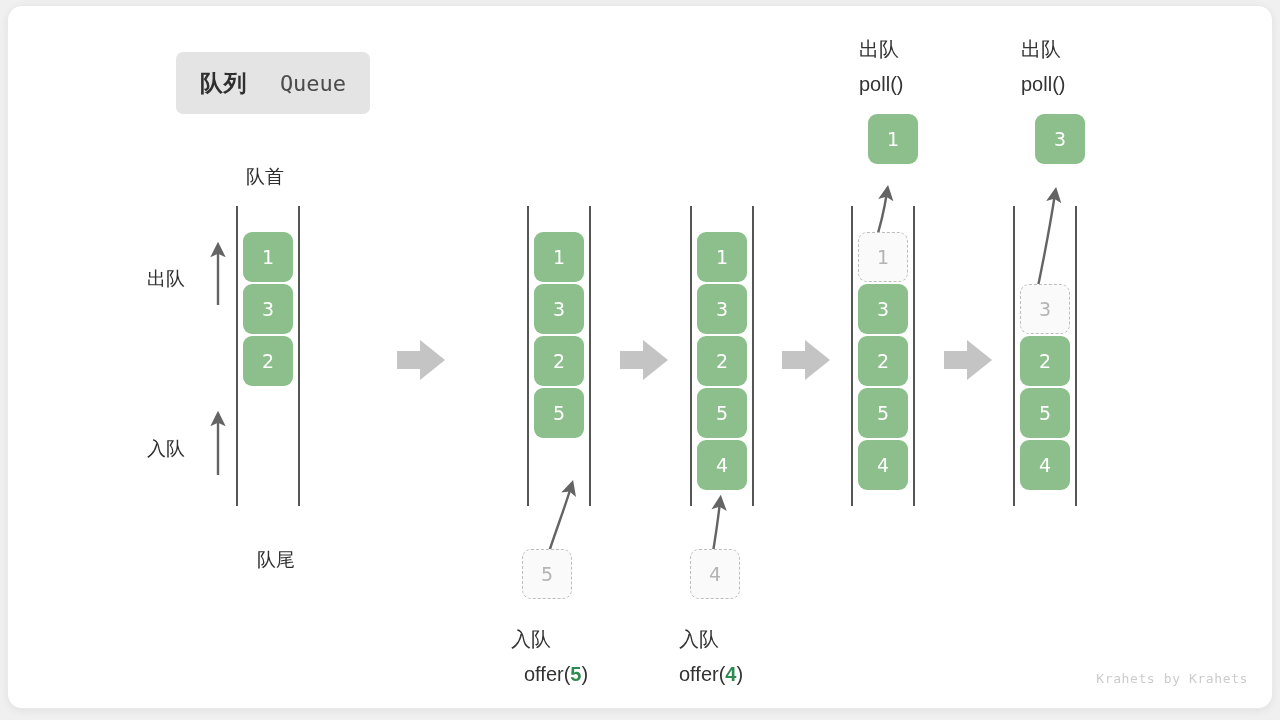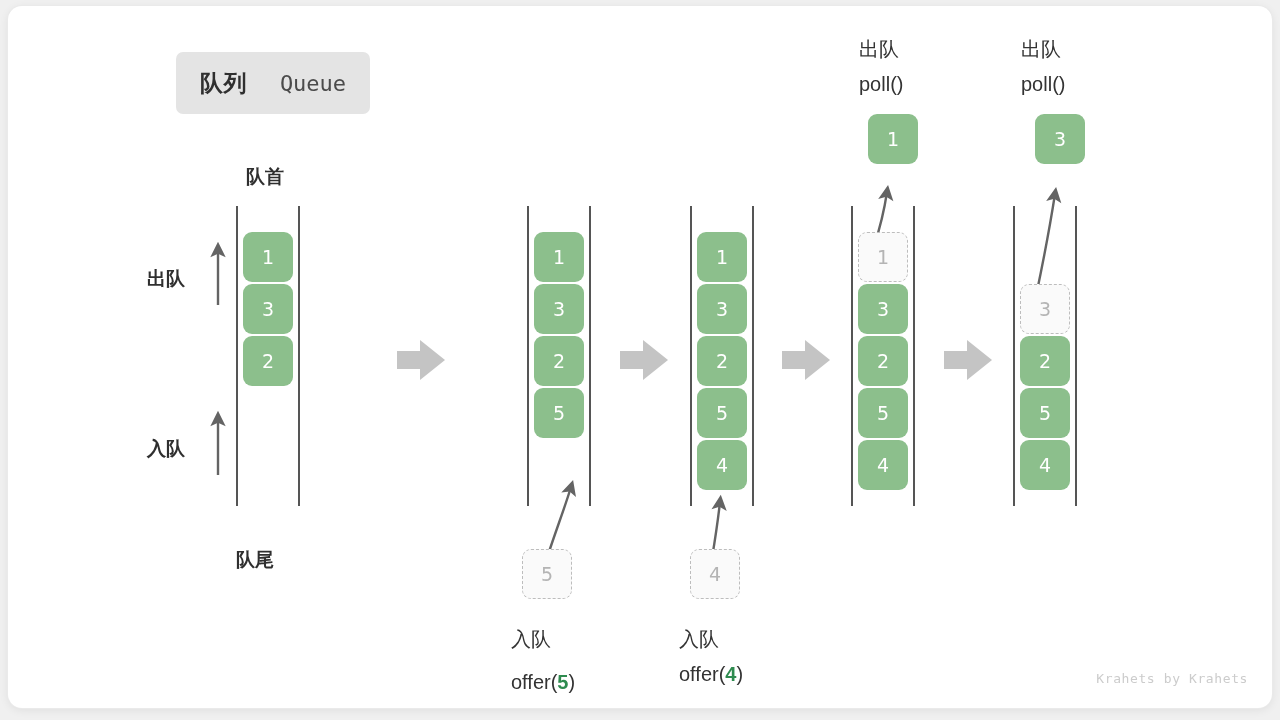--- a/index.html
+++ b/index.html
@@ -61,21 +61,21 @@
   }
 
   
   .lbl {
     position: absolute;
     color: #333333;
     white-space: nowrap;
   }
   .lbl-bold-cn {
     font-size: 19px;
-    font-weight: bold;
+    font-weight: normal;
     color: #2f2f2f;
   }
   .lbl-cn {
     font-size: 20px;
     color: #333333;
   }
   .lbl-mono {
     font-family: Liberation Sans, sans-serif;
     font-size: 20px;
     color: #333333;
@@ -166,21 +166,21 @@
 
       <g fill="#c4c4c4">
         <path d="M389,345 L412,345 L412,334 L437,354 L412,374 L412,363 L389,363 Z"></path>
         <path d="M612,345 L635,345 L635,334 L660,354 L635,374 L635,363 L612,363 Z"></path>
         <path d="M774,345 L797,345 L797,334 L822,354 L797,374 L797,363 L774,363 Z"></path>
         <path d="M936,345 L959,345 L959,334 L984,354 L959,374 L959,363 L936,363 Z"></path>
       </g>
     </svg>
 
     <div class="lbl lbl-bold-cn" style="left:238px; top:158px;">队首</div>
-    <div class="lbl lbl-bold-cn" style="left:228px; top:541px;">队尾</div>
+    <div class="lbl lbl-bold-cn" style="left:249px; top:541px;">队尾</div>
     <div class="lbl lbl-bold-cn" style="left:139px; top:260px;">出队</div>
     <div class="lbl lbl-bold-cn" style="left:139px; top:430px;">入队</div>
 
     <div class="rail" style="left:228px; top:200px; height:300px;"></div>
     <div class="rail" style="left:290px; top:200px; height:300px;"></div>
 
     <div class="cell filled" style="left:235px; top:226px;">1</div>
     <div class="cell filled" style="left:235px; top:278px;">3</div>
     <div class="cell filled" style="left:235px; top:330px;">2</div>
 
@@ -188,21 +188,21 @@
     <div class="rail" style="left:581px; top:200px; height:300px;"></div>
 
     <div class="cell filled" style="left:526px; top:226px;">1</div>
     <div class="cell filled" style="left:526px; top:278px;">3</div>
     <div class="cell filled" style="left:526px; top:330px;">2</div>
     <div class="cell filled" style="left:526px; top:382px;">5</div>
 
     <div class="cell ghost" style="left:514px; top:543px;">5</div>
 
     <div class="lbl lbl-cn" style="left:503px; top:620px;">入队</div>
-    <div class="lbl lbl-mono" style="left:503px; top:657px;margin-top:8px;"><span>offer(</span><span class="hl-num">5</span><span>)</span></div>
+    <div class="lbl lbl-mono" style="left:516px; top:657px;"><span>offer(</span><span class="hl-num">5</span><span>)</span></div>
 
     <div class="rail" style="left:682px; top:200px; height:300px;"></div>
     <div class="rail" style="left:744px; top:200px; height:300px;"></div>
 
     <div class="cell filled" style="left:689px; top:226px;">1</div>
     <div class="cell filled" style="left:689px; top:278px;">3</div>
     <div class="cell filled" style="left:689px; top:330px;">2</div>
     <div class="cell filled" style="left:689px; top:382px;">5</div>
     <div class="cell filled" style="left:689px; top:434px;">4</div>
 

